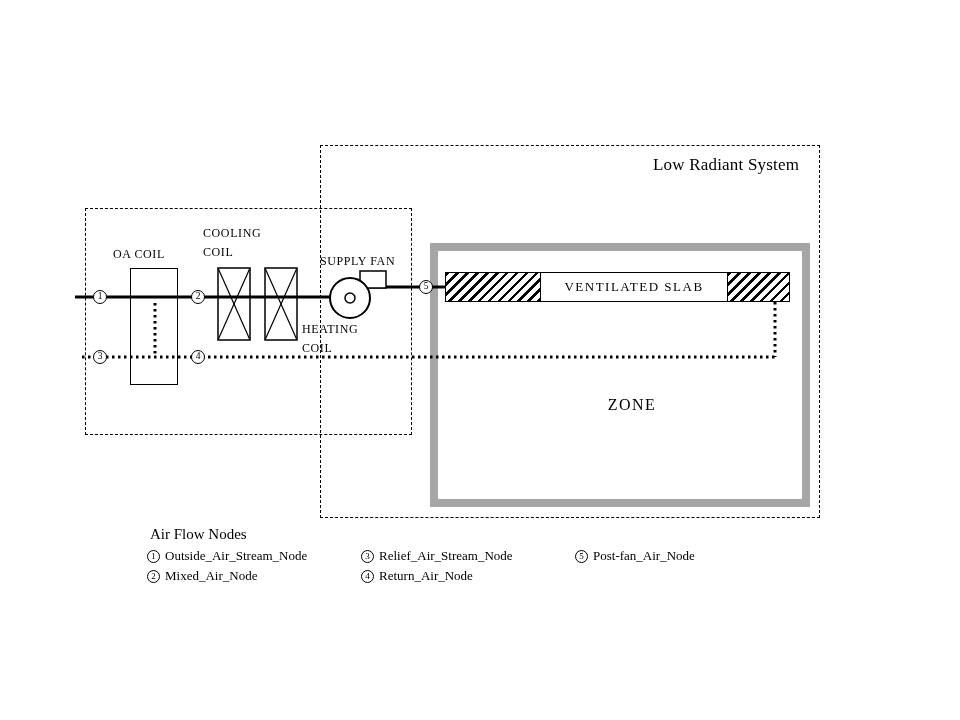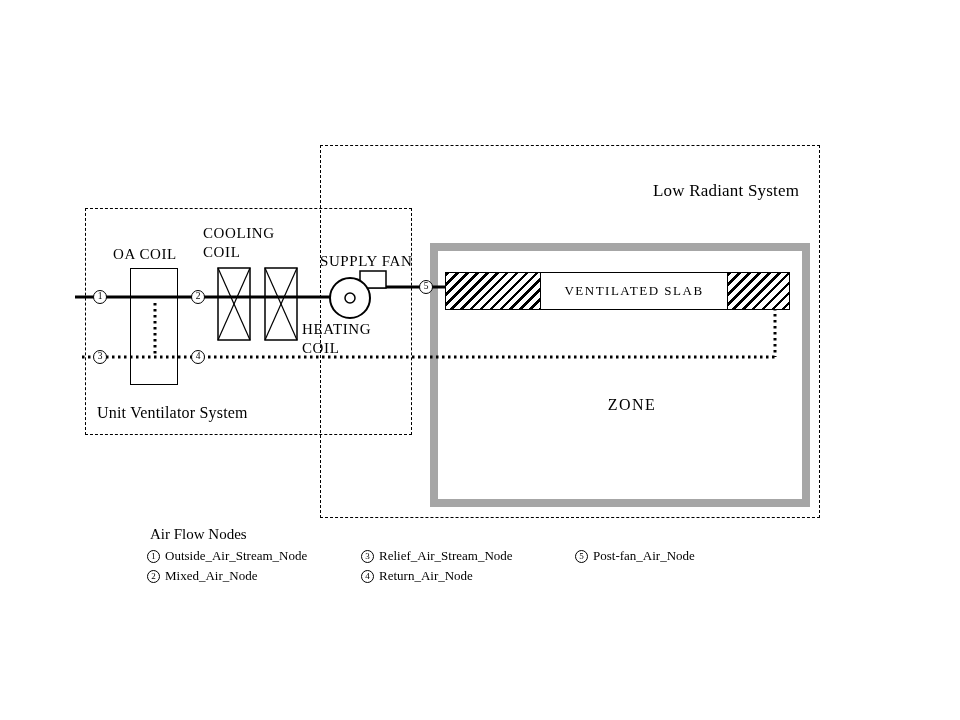--- a/index.html
+++ b/index.html
@@ -53,26 +53,26 @@
     display: flex;
     align-items: center;
     justify-content: center;
     background: #fff;
     font-size: 13px;
     letter-spacing: 1.5px;
   }
   .lbl {
     position: absolute;
     z-index: 5;
-    font-size: 15px;
+    font-size: 12px;
     letter-spacing: 0.6px;
     line-height: 19px;
     white-space: pre-line;
   }
-  .lbl.big { font-size: 17px; letter-spacing: 0.2px; margin-top: 26px; }
+  .lbl.big { font-size: 17px; letter-spacing: 0.2px; }
   .lbl.med { font-size: 16px; letter-spacing: 0.2px; }
   .lbl.center { text-align: center; }
   .node {
     position: absolute;
     width: 14px;
     height: 14px;
     border: 1px solid #000;
     border-radius: 50%;
     background: #fff;
     box-sizing: border-box;
@@ -142,28 +142,27 @@
       <line x1="297" y1="268" x2="265" y2="340" stroke="#000" stroke-width="1.2"></line>
     </g>
 
     <g>
       <rect x="360" y="271" width="26" height="17" fill="#fff" stroke="#000" stroke-width="1.5"></rect>
       <circle cx="350" cy="298" r="20" fill="#fff" stroke="#000" stroke-width="2"></circle>
       <circle cx="350" cy="298" r="5" fill="#fff" stroke="#000" stroke-width="1.5"></circle>
     </g>
   </svg>
 
-  <div class="slab" style="left:445px; top:272px; width:345px; height:38px;">
+  <div class="slab" style="left:445px; top:272px; width:345px; height:30px;">
     <div class="hatch left-seg" style="width:95px;"></div>
     <div class="slab-mid">VENTILATED SLAB</div>
     <div class="hatch right-seg" style="width:62px;"></div>
   </div>
 
   <div class="lbl big" style="left:653px; top:155px;">Low Radiant System</div>
-  <div class="lbl med" style="left:97px; top:403px;">Unit Ventilator System</div>
   <div class="lbl" style="left:113px; top:245px;">OA COIL</div>
   <div class="lbl" style="left:203px; top:224px; width:80px;">COOLING COIL</div>
   <div class="lbl" style="left:302px; top:320px; width:78px;">HEATING COIL</div>
   <div class="lbl" style="left:320px; top:252px;">SUPPLY FAN</div>
   <div class="lbl center" style="left:572px; top:395px; width:120px; letter-spacing:1.5px; font-size:16px;">ZONE</div>
 
   <div class="node" style="left:93px; top:290px;">1</div>
   <div class="node" style="left:191px; top:290px;">2</div>
   <div class="node" style="left:93px; top:350px;">3</div>
   <div class="node" style="left:191px; top:350px;">4</div>

